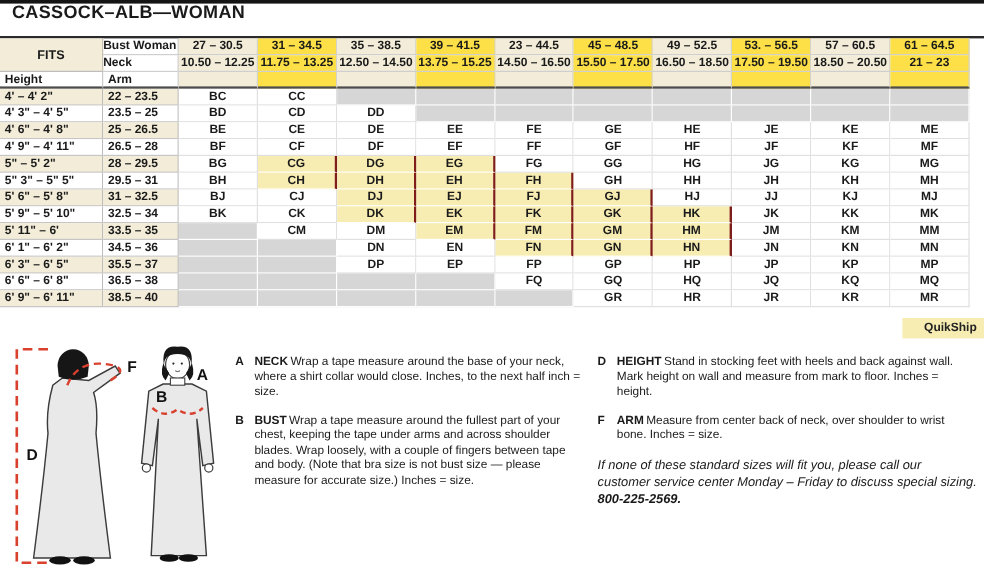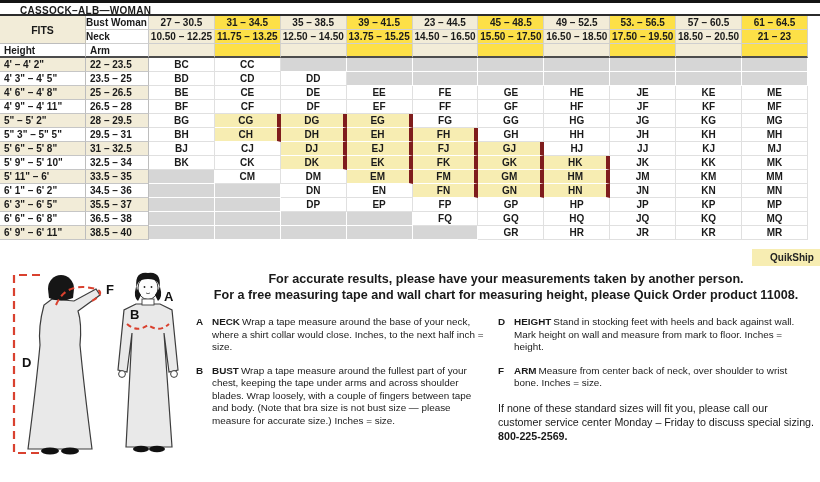--- a/index.html
+++ b/index.html
@@ -11,22 +11,22 @@
   }
   *{box-sizing:border-box}
   html,body{margin:0;padding:0}
   body{
     width:820px;height:482px;overflow:hidden;background:#fff;color:var(--ink);
     font-family:"Liberation Sans",sans-serif;
   }
   
   .title-bar{
     border-top:3px solid #141414;border-bottom:2px solid #2b2b2b;
-    font-size:10px;font-weight:bold;letter-spacing:.3px;
-    padding:1px 0 2px 20px;height:16px;line-height:13px;
+    font-size:15px;font-weight:bold;letter-spacing:.3px;
+    padding:1px 0 2px 10px;height:32px;line-height:13px;
   }
   table{width:808px;table-layout:fixed;border-spacing:0}
   col.c-height{width:86px}
   col.c-arm{width:63px}
   th,td{
     height:14px;padding:0;font-size:10px;font-weight:bold;
     text-align:center;white-space:nowrap;overflow:hidden;
   }
   .fits{
     background:var(--cream);
@@ -45,38 +45,38 @@
     border-bottom:2px solid #4c4c4c;border-right:1px solid #c9c9c9;
   }
   tr.heightarm td{border-bottom:2px solid #4c4c4c;border-right:1px solid #d4d2ca}
   th.rowhead{
     text-align:left;padding-left:4px;
     border-right:1px solid #bdbdbd;border-bottom:1px solid #c6c6c6;background:#fff;
   }
   th.rowhead.cream{background:var(--cream)}
   td.size{background:#fff;border-right:1px solid #e0e0e0;border-bottom:1px solid #e0e0e0}
   td.na{background:var(--na);border-right:1px solid #fff;border-bottom:1px solid #fff}
-  td.qs{background:var(--qs);border-right:4px solid #7f1d1d;border-bottom:1px solid #fff}
+  td.qs{background:var(--qs);border-right:2px solid #7f1d1d;border-bottom:1px solid #fff}
   .quikship{
     width:80px;margin:9px 0 0 752px;background:var(--qs);
     font-size:10px;font-weight:bold;text-align:center;padding:3px 0;color:#222;
   }
   
   .bottom{display:flex;margin-top:1px}
   .fig{width:196px;flex:none}
   .content{flex:1;padding-right:4px}
   .intro{font-weight:bold;font-size:12.6px;line-height:16px;text-align:center;margin-top:4px}
   .cols{display:flex;margin-top:13px}
   .col-a{width:302px;flex:none;padding-right:10px}
   .col-b{flex:1;padding-right:2px}
   .instr{display:flex;font-size:9.9px;line-height:12.5px;margin-bottom:11px}
   .instr .key{width:16px;font-weight:bold;flex:none}
   .instr .txt{flex:1}
   .term{font-weight:bold;margin-right:2px}
-  .note{font-size:10.7px;line-height:14px;margin-top:11px}
+  .note{font-style:italic;font-size:10.7px;line-height:14px;margin-top:11px}
   .note .phone{font-weight:bold}
 </style>
 </head>
 <body>
 
 <div class="title-bar">CASSOCK–ALB—WOMAN</div>
 
 <table>
   <colgroup>
     <col class="c-height">
@@ -349,24 +349,20 @@
       <path d="M127,57 Q137,66 148,58 Q159,66 169,57" fill="none" stroke="#d9412f" stroke-width="2" stroke-dasharray="5 3.5"></path>
 
       <text x="22" y="100" font-family="Liberation Sans, sans-serif" font-size="13" font-weight="bold" fill="#111">D</text>
       <text x="106" y="27" font-family="Liberation Sans, sans-serif" font-size="13" font-weight="bold" fill="#111">F</text>
       <text x="164" y="34" font-family="Liberation Sans, sans-serif" font-size="13" font-weight="bold" fill="#111">A</text>
       <text x="130" y="52" font-family="Liberation Sans, sans-serif" font-size="13" font-weight="bold" fill="#111">B</text>
     </svg>
   </div>
 
   <div class="content">
-    <div class="intro">
-      <div>For accurate results, please have your measurements taken by another person.</div>
-      <div>For a free measuring tape and wall chart for measuring height, please Quick Order product 11008.</div>
-    </div>
     <div class="cols">
       <div class="col-a">
         <div class="instr">
           <span class="key">A</span>
           <span class="txt"><span class="term">NECK</span><span>Wrap a tape measure around the base of your neck, where a shirt collar would close. Inches, to the next half inch = size.</span></span>
         </div>
         <div class="instr">
           <span class="key">B</span>
           <span class="txt"><span class="term">BUST</span><span>Wrap a tape measure around the fullest part of your chest, keeping the tape under arms and across shoulder blades. Wrap loosely, with a couple of fingers between tape and body. (Note that bra size is not bust size — please measure for accurate size.) Inches = size.</span></span>
         </div>

